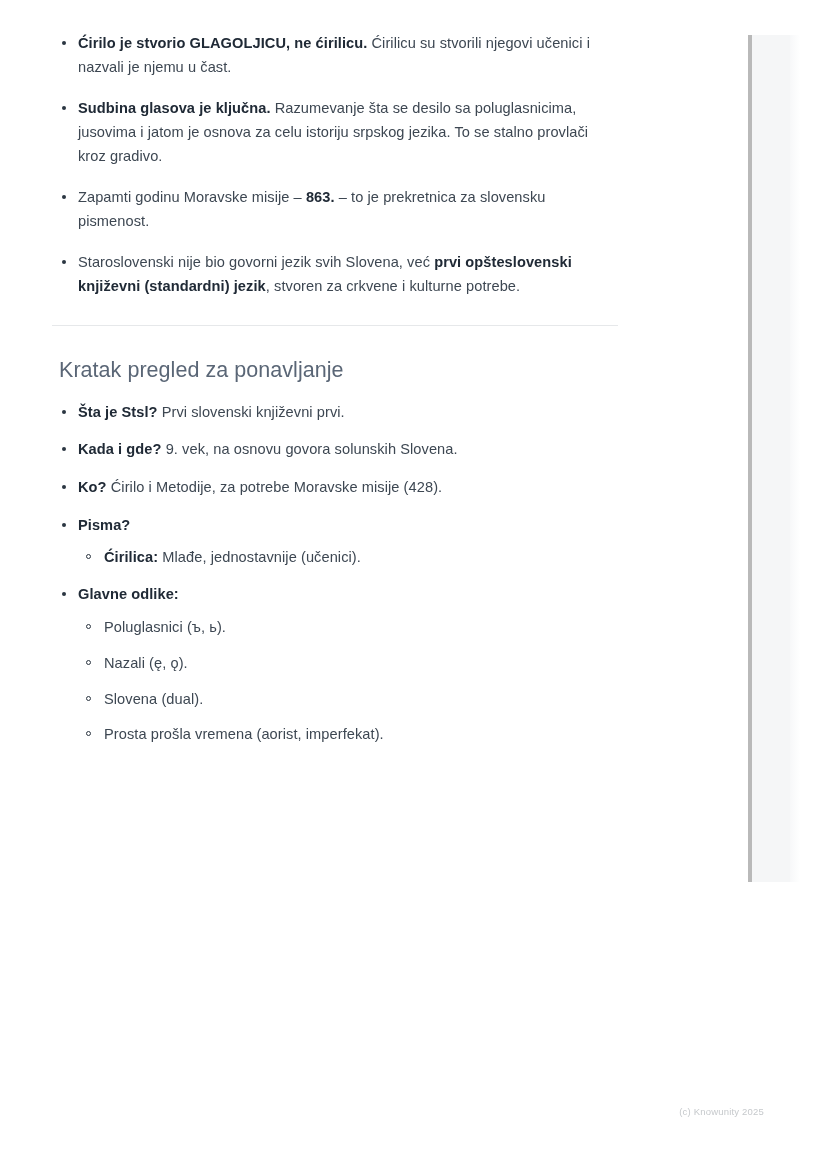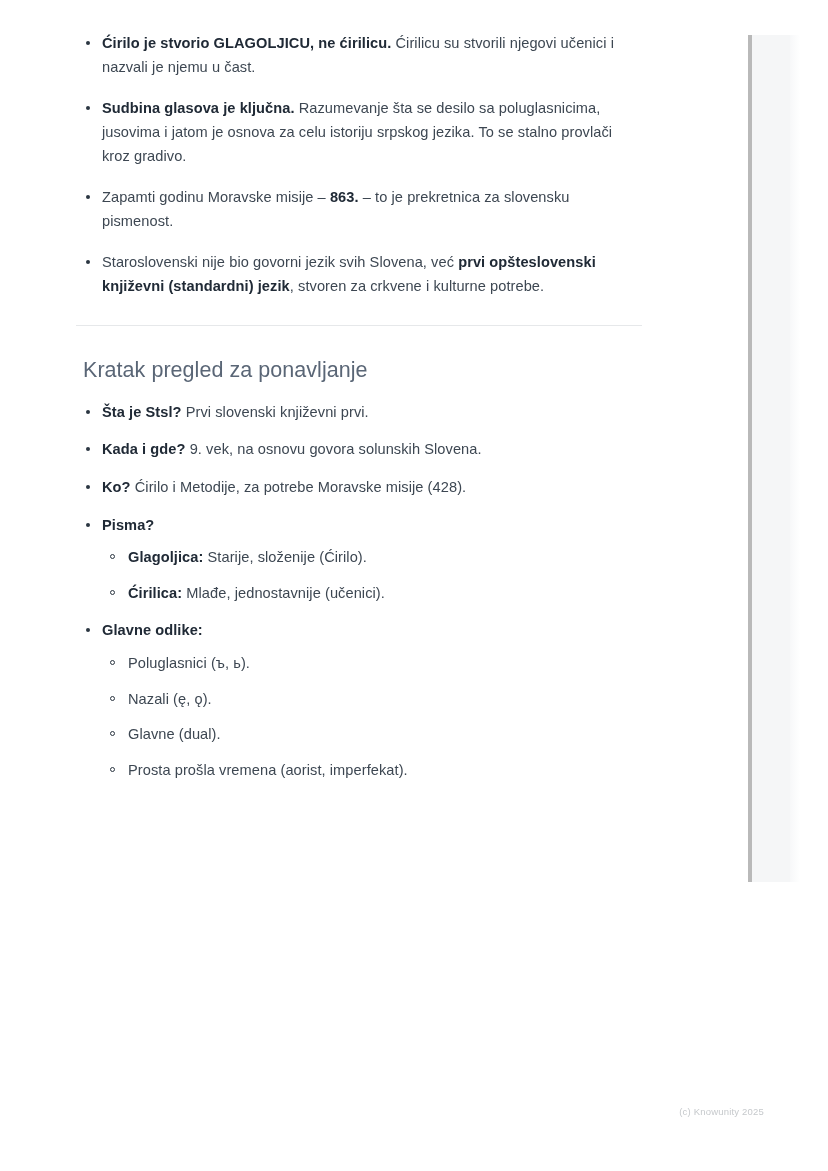--- a/index.html
+++ b/index.html
@@ -39,21 +39,21 @@
     left: 790px;
     top: 35px;
     width: 10px;
     height: 847px;
     background: linear-gradient(to right, #f7f8f9, #ffffff);
   }
 
   
   .content {
     position: absolute;
-    left: 76px;
+    left: 52px;
     top: 32px;
     width: 568px;
   }
 
   ul.bullets {
     list-style: none;
     margin: 0;
     padding: 0;
   }
   ul.bullets > li {
@@ -169,27 +169,26 @@
 
     <hr class="divider">
 
     <h2 class="section-heading">Kratak pregled za ponavljanje</h2>
 
     <ul class="bullets tight" id="review-list">
         <li><b>Šta je Stsl?</b><span> Prvi slovenski književni prvi.</span></li>
         <li><b>Kada i gde?</b><span> 9. vek, na osnovu govora solunskih Slovena.</span></li>
         <li><b>Ko?</b><span> Ćirilo i Metodije, za potrebe Moravske misije (428).</span></li>
         <li><b>Pisma?</b><ul class="sub">
-            <li><b>Glagoljica:</b><span> Starije, složenije (Ćirilo).</span></li>
             <li><b>Ćirilica:</b><span> Mlađe, jednostavnije (učenici).</span></li>
           </ul></li>
         <li><b>Glavne odlike:</b><ul class="sub">
             <li><span>Poluglasnici (ъ, ь).</span></li>
             <li><span>Nazali (ę, ǫ).</span></li>
-            <li><span>Glavne (dual).</span></li>
+            <li><span>Slovena (dual).</span></li>
             <li><span>Prosta prošla vremena (aorist, imperfekat).</span></li>
           </ul></li>
       </ul>
 
   </div>
 
   <div class="footer">
     <span class="footer-text">(c) Knowunity 2025</span>
   </div>
 

